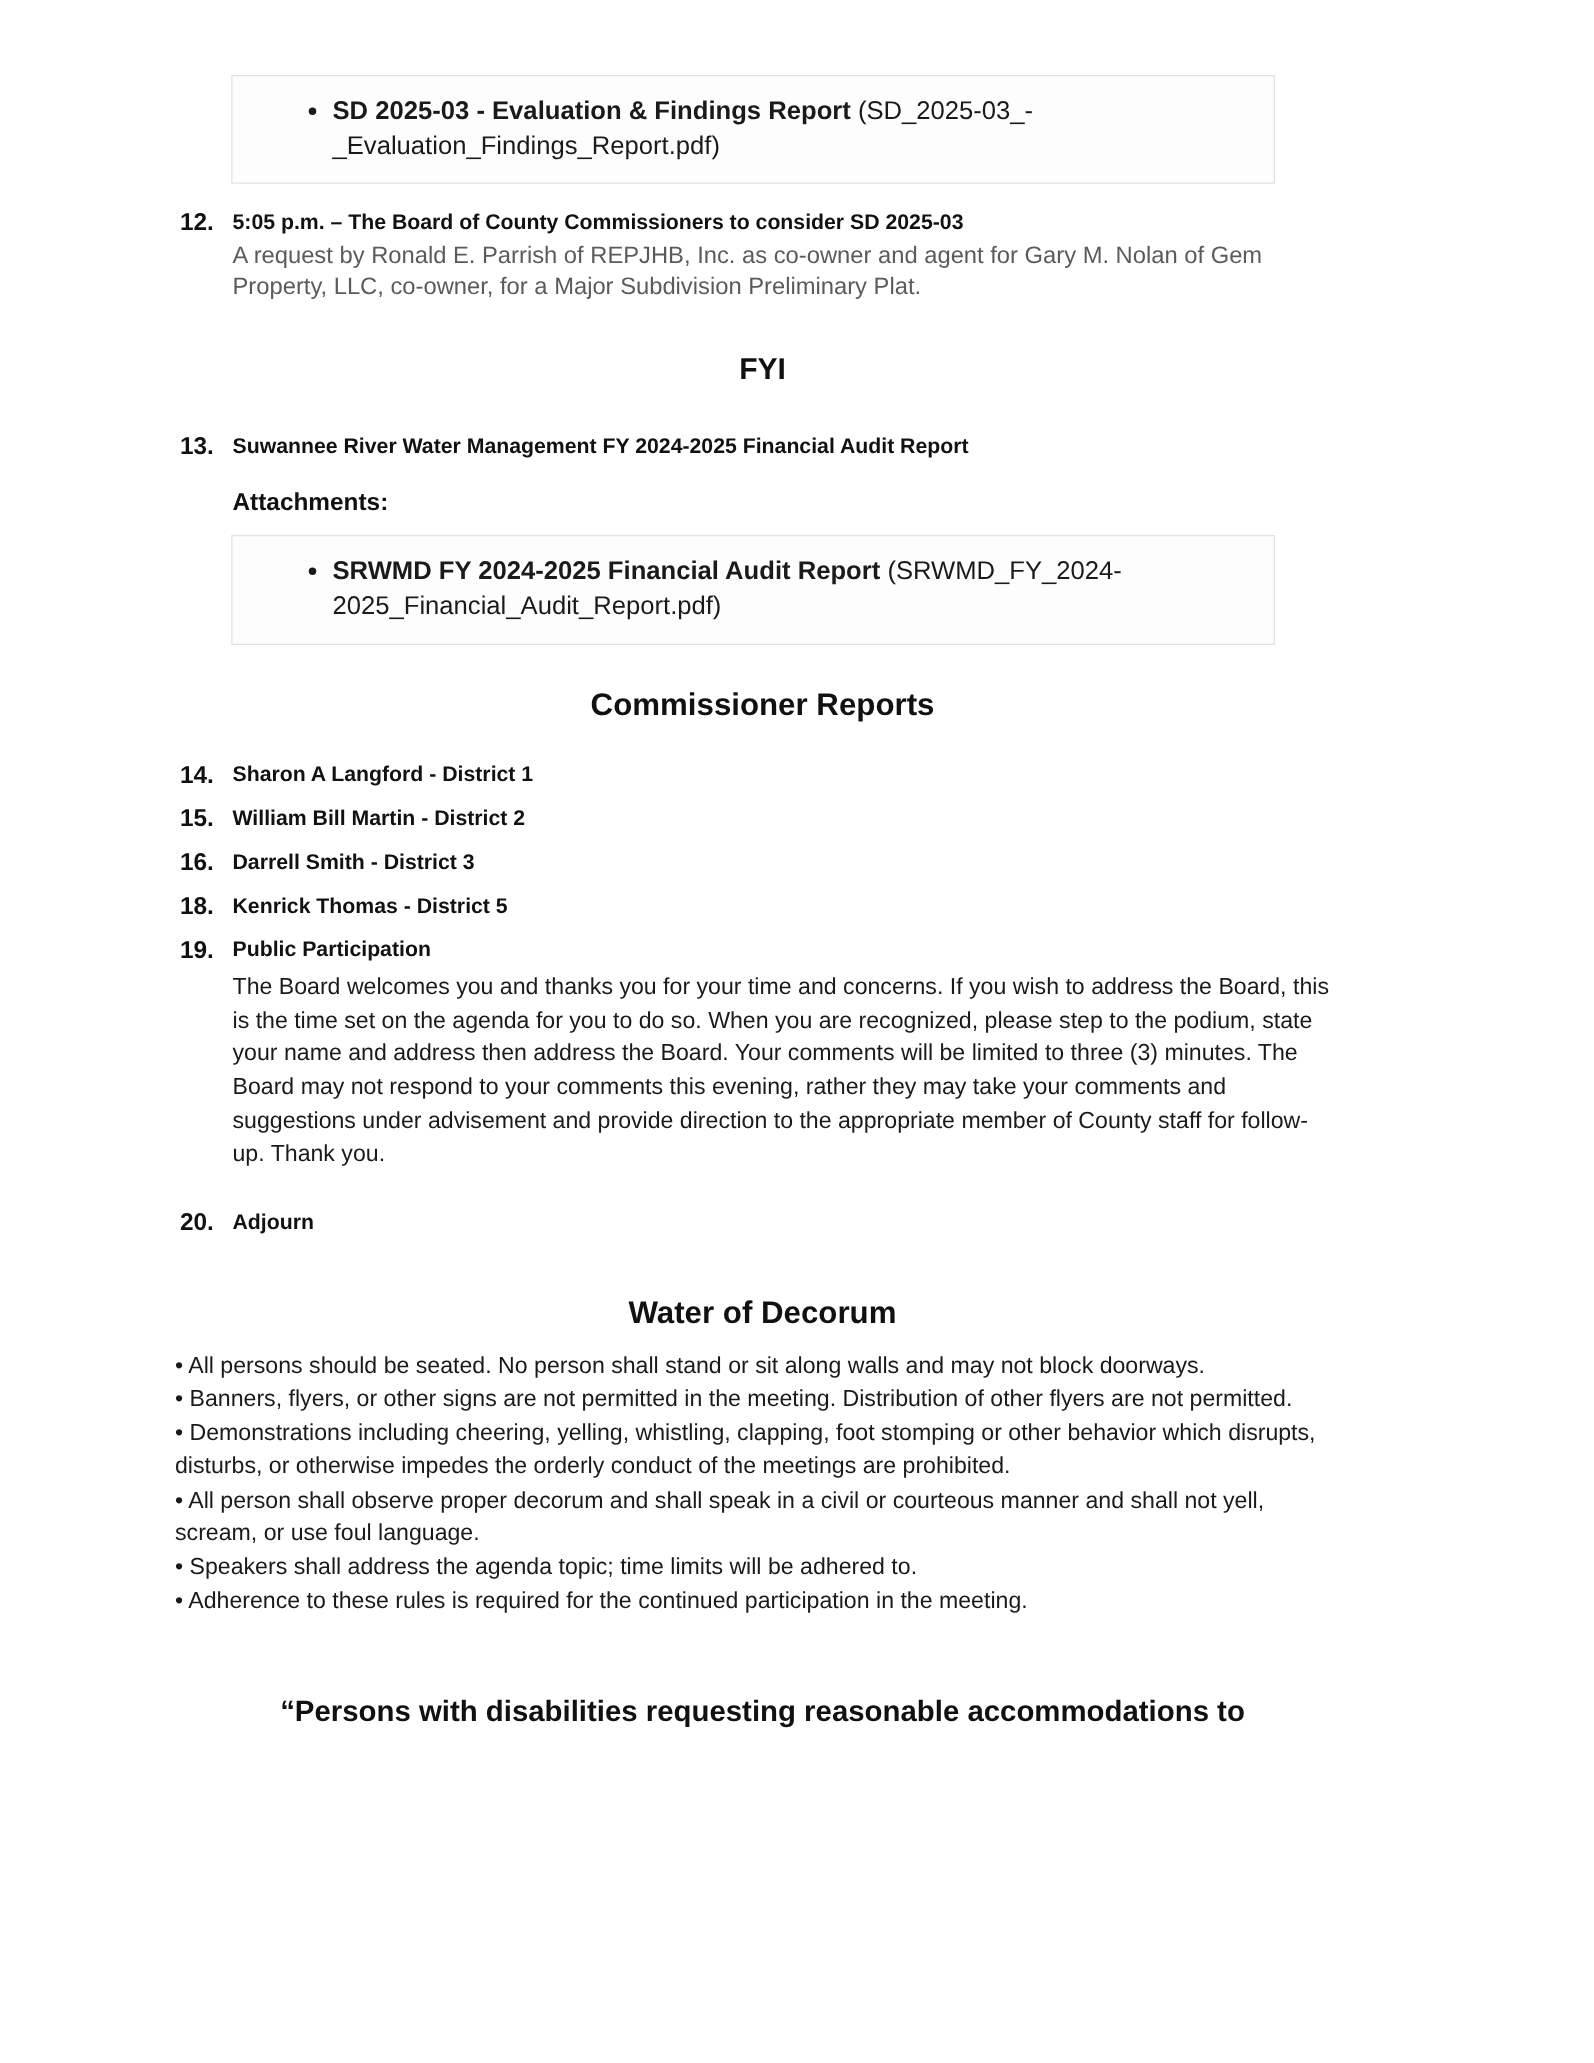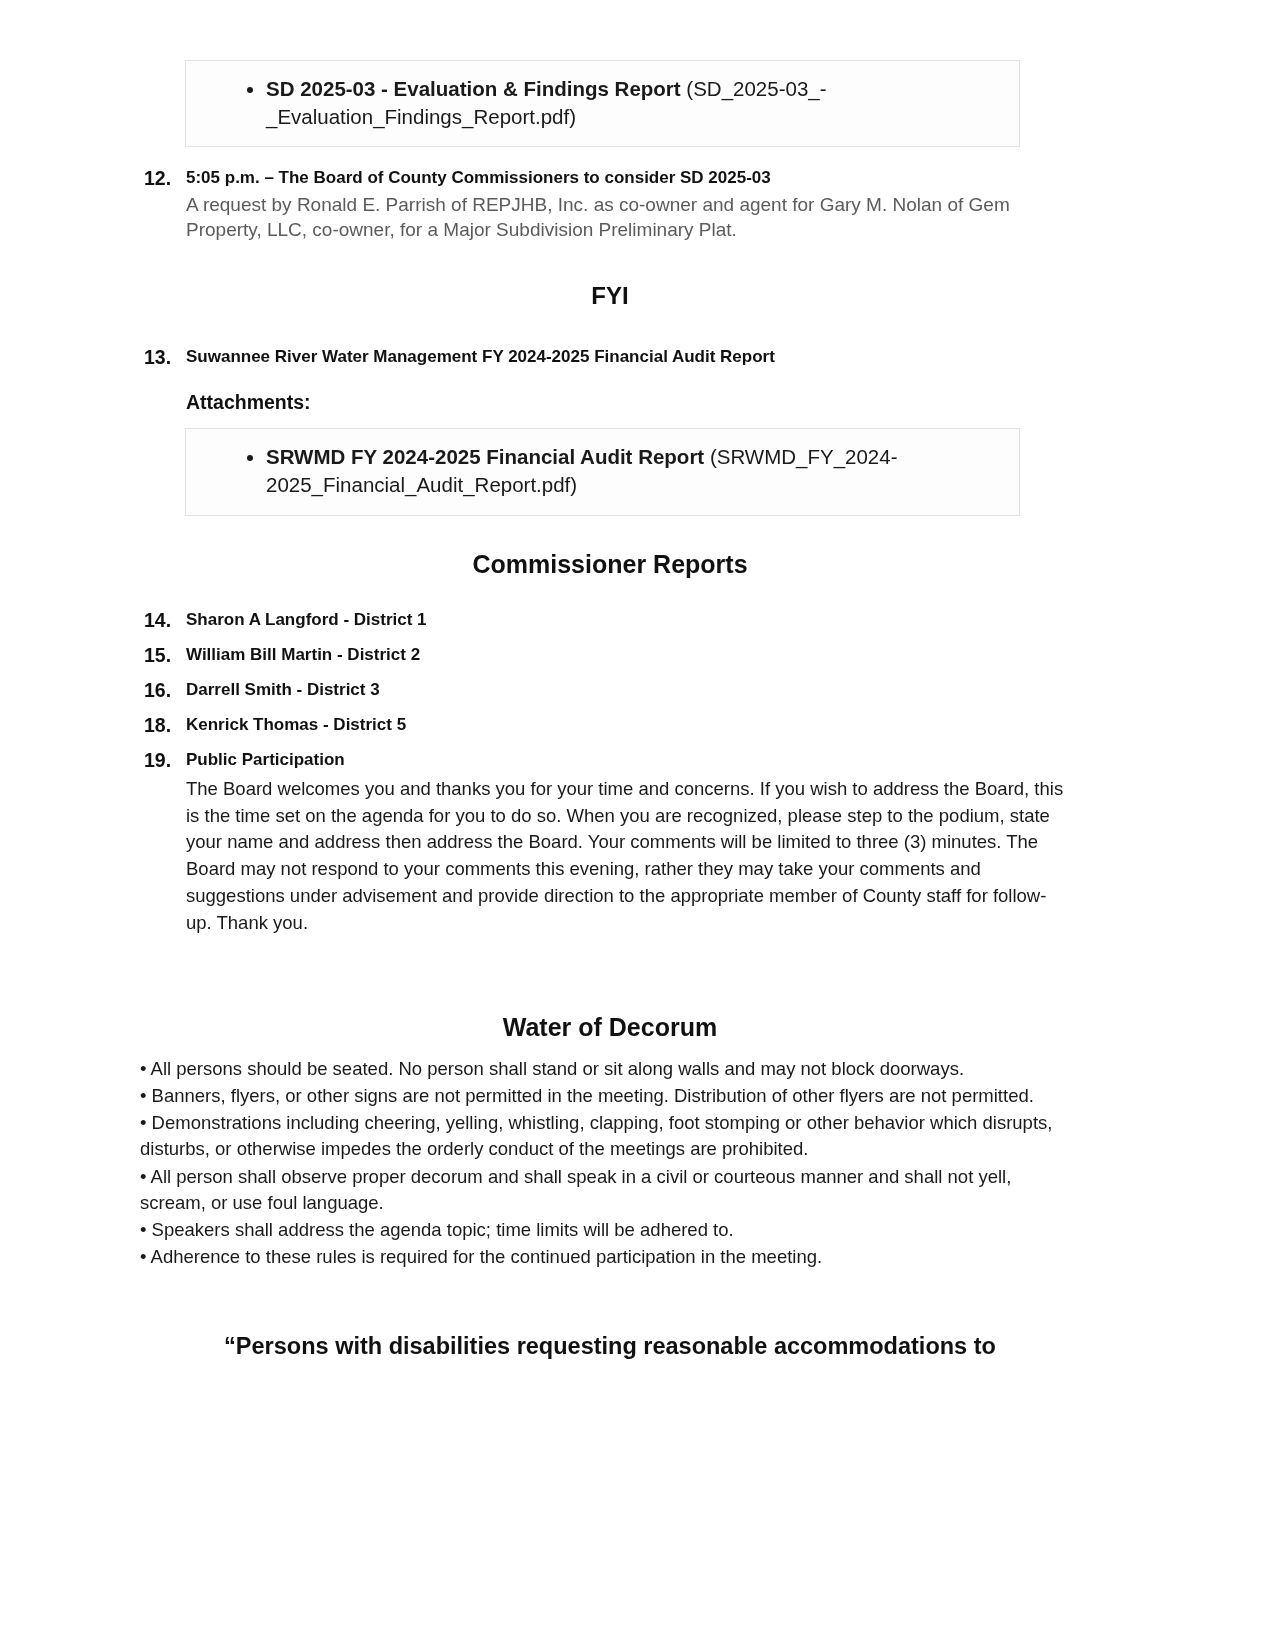--- a/index.html
+++ b/index.html
@@ -209,20 +209,26 @@
     <div class="item">
       <div class="item-num">19.</div>
       <div class="item-body">
         <div class="item-title">Public Participation</div>
         <div class="item-para">The Board welcomes you and thanks you for your time and concerns. If you wish to address the Board, this is the time set on the agenda for you to do so. When you are recognized, please step to the podium, state your name and address then address the Board. Your comments will be limited to three (3) minutes. The Board may not respond to your comments this evening, rather they may take your comments and suggestions under advisement and provide direction to the appropriate member of County staff for follow-up. Thank you.</div>
       </div>
     </div>
 
     <div class="spacer-28"></div>
 
+    <div class="item">
+      <div class="item-num">20.</div>
+      <div class="item-body">
+          <div class="item-title">Adjourn</div>
+        </div>
+    </div>
 
     <h2 class="section decorum">Water of Decorum</h2>
 
     <div class="decorum-lines">
       <div>• All persons should be seated. No person shall stand or sit along walls and may not block doorways.</div>
       <div>• Banners, flyers, or other signs are not permitted in the meeting. Distribution of other flyers are not permitted.</div>
       <div>• Demonstrations including cheering, yelling, whistling, clapping, foot stomping or other behavior which disrupts, disturbs, or otherwise impedes the orderly conduct of the meetings are prohibited.</div>
       <div>• All person shall observe proper decorum and shall speak in a civil or courteous manner and shall not yell, scream, or use foul language.</div>
       <div>• Speakers shall address the agenda topic; time limits will be adhered to.</div>
       <div>• Adherence to these rules is required for the continued participation in the meeting.</div>

